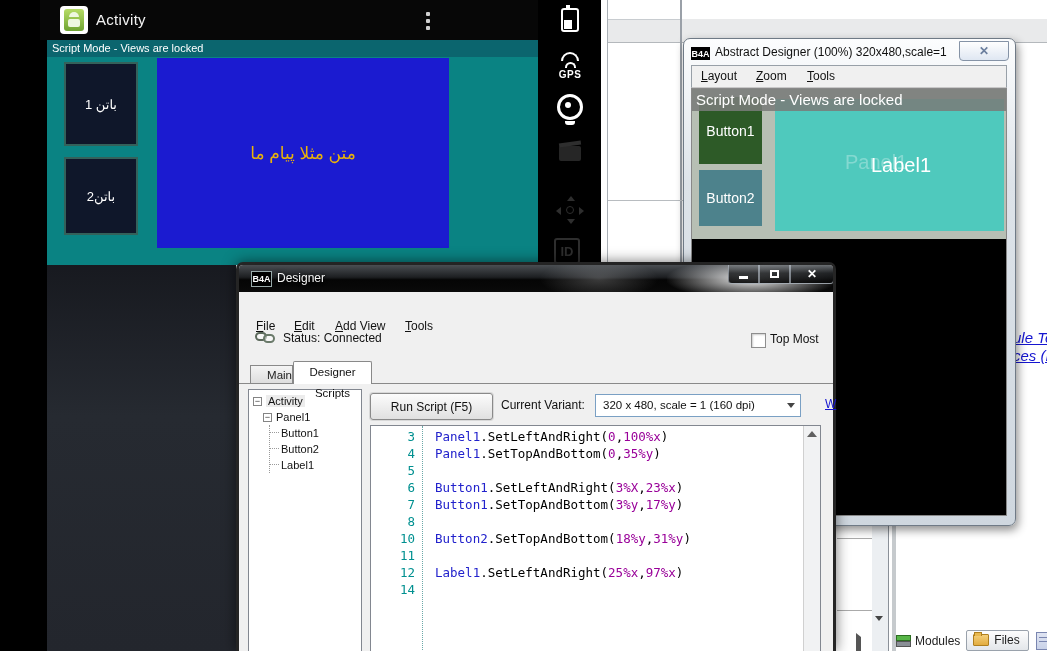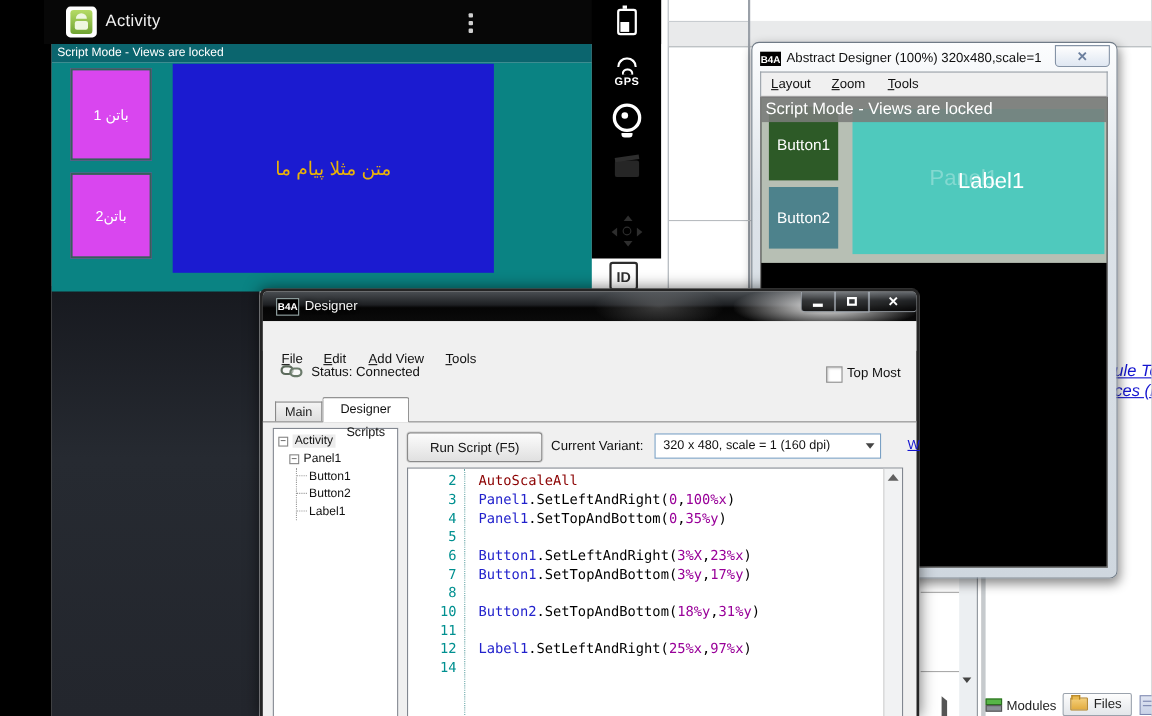--- a/index.html
+++ b/index.html
@@ -44,28 +44,28 @@
   .emu-titlebar{left:0;top:0;width:561px;height:40px;background:#070707;}
   .emu-appicon{left:20px;top:6px;width:28px;height:28px;background:#fff;border-radius:4px;padding:0;}
   .emu-appicon .robot{position:absolute;left:4px;top:3px;width:20px;height:22px;background:linear-gradient(#b6dc66,#6fa332);border-radius:3px;}
   .emu-appicon .robot:before{content:"";position:absolute;left:5px;top:3px;width:10px;height:5px;background:#eef7e0;border-radius:5px 5px 0 0;}
   .emu-appicon .robot:after{content:"";position:absolute;left:4px;top:10px;width:12px;height:8px;background:#eef7e0;border-radius:2px;}
   .emu-title{left:56px;top:11px;font-size:15px;color:#f2f2f2;letter-spacing:.3px;}
   .emu-dots{left:386px;top:12px;width:5px;height:18px;display:flex;flex-direction:column;justify-content:space-between;}
   .emu-dots i{width:4px;height:4px;background:#cfcfcf;border-radius:1px;display:block;}
   .emu-banner{left:7px;top:40px;width:491px;height:17px;background:#0b656e;color:#fff;font-size:11px;line-height:17px;padding-left:5px;box-sizing:border-box;}
   .emu-screen{left:7px;top:57px;width:491px;height:208px;background:#0a8383;}
-  .emu-btn{left:17px;width:74px;background:#d946ef;border:2px solid #34615a;box-sizing:border-box;color:#fff;
+  .emu-btn{left:17px;width:74px;background:#0f172a;border:2px solid #34615a;box-sizing:border-box;color:#fff;
            display:flex;align-items:center;justify-content:center;font-size:13px;}
   .emu-btn1{top:5px;height:84px;}
   .emu-btn2{top:100px;height:78px;}
   .emu-panel{left:110px;top:1px;width:292px;height:190px;background:#1b1bd0;display:flex;align-items:center;justify-content:center;}
   .emu-panel-text{color:#eab308;font-size:17px;}
   
-  .emu-toolbar{left:498px;top:0;width:63px;height:235px;background:#000;}
+  .emu-toolbar{left:498px;top:0;width:63px;height:265px;background:#000;}
   .tb-icon{left:18px;width:28px;display:flex;align-items:center;justify-content:center;flex-direction:column;}
   .battery{top:8px;height:24px;}
   .battery .shell{width:14px;height:20px;border:2px solid #fff;border-radius:3px;position:relative;}
   .battery .shell:before{content:"";position:absolute;left:3px;top:-5px;width:4px;height:3px;background:#fff;}
   .battery .shell:after{content:"";position:absolute;left:1px;bottom:1px;width:8px;height:9px;background:#fff;}
   .gps{top:52px;}
   .gps .arc{width:14px;height:7px;border:2px solid #fff;border-bottom:none;border-radius:9px 9px 0 0;}
   .gps .arc2{width:7px;height:4px;border:2px solid #fff;border-bottom:none;border-radius:6px 6px 0 0;margin-top:1px;}
   .gps .lbl{color:#fff;font-size:10px;font-weight:bold;margin-top:1px;letter-spacing:.5px;}
   .webcam{top:94px;}
@@ -126,21 +126,21 @@
   .dw-menubar{left:0;top:27px;width:594px;height:27px;background:#f0f0f0;}
   .dw-menubar .mi{position:absolute;top:7px;font-size:12px;color:#111;margin-top:20px;}
   .dw-mi0{left:17px;} .dw-mi1{left:55px;} .dw-mi2{left:96px;} .dw-mi3{left:166px;}
   .dw-status-icon{left:16px;top:67px;width:22px;height:11px;}
   .chain{position:absolute;width:12px;height:9px;border:2px solid #5c6a5c;border-radius:5px;box-sizing:border-box;background:rgba(255,255,255,.5);}
   .chain.c2{left:8px;top:2px;border-color:#6a7a6a;}
   .dw-status{left:44px;top:66px;font-size:12px;color:#111;}
   .dw-topmost-box{left:512px;top:68px;width:13px;height:13px;background:#fff;border:1px solid #8e8e8e;box-shadow:inset 1px 1px 2px #ccc;}
   .dw-topmost-label{left:531px;top:67px;font-size:12px;color:#111;}
   .tab{position:absolute;box-sizing:border-box;border:1px solid #898989;border-bottom:none;font-size:11.5px;text-align:center;}
-  .tab-main{left:11px;top:100px;width:43px;height:19px;background:linear-gradient(#f4f4f4,#dcdcdc);line-height:18px;color:#222;}
+  .tab-main{left:11px;top:100px;width:43px;height:19px;background:linear-gradient(#f4f4f4,#dcdcdc);line-height:18px;color:#222;text-align:right;}
   .tab-ds{left:54px;top:96px;width:79px;height:23px;background:#fff;line-height:21px;z-index:2;color:#111;border-radius:2px 2px 0 0;}
   .dw-tabpage{left:0;top:118px;width:594px;height:271px;background:#f0f0f0;border-top:1px solid #898989;}
   
   .tree{left:9px;top:5px;width:114px;height:266px;background:#fff;border:1px solid #828790;box-sizing:border-box;
         font-size:11px;color:#111;padding-top:3px;overflow:hidden;}
   .trow{height:16px;display:flex;align-items:center;white-space:nowrap;}
   .tbox{display:inline-flex;width:9px;height:9px;border:1px solid #848484;background:#fff;align-items:center;justify-content:center;
         font-size:9px;line-height:7px;color:#333;box-sizing:border-box;margin-right:4px;flex:none;}
   .t-root{padding-left:4px;}
   .t-node{padding-left:14px;}
@@ -341,21 +341,20 @@
       <div class="abs runbtn">Run Script  (F5)</div>
       <div class="abs variant-lbl">Current Variant:</div>
       <div class="abs variant-dd">
         <span class="variant-val">320 x 480, scale = 1 (160 dpi)</span>
         <i class="tri-down variant-arrow"></i>
       </div>
       <a class="abs w-link">W</a>
 
       <div class="abs editor">
         <div class="code-lines">
-            <div class="crow"><span class="lnum">2</span><span class="lcode"><span class="tk-kw">AutoScaleAll</span></span></div>
             <div class="crow"><span class="lnum">3</span><span class="lcode"><span class="tk-id">Panel1</span><span class="tk-pl">.SetLeftAndRight(</span><span class="tk-num">0</span><span class="tk-pl">,</span><span class="tk-num">100%x</span><span class="tk-pl">)</span></span></div>
             <div class="crow"><span class="lnum">4</span><span class="lcode"><span class="tk-id">Panel1</span><span class="tk-pl">.SetTopAndBottom(</span><span class="tk-num">0</span><span class="tk-pl">,</span><span class="tk-num">35%y</span><span class="tk-pl">)</span></span></div>
             <div class="crow"><span class="lnum">5</span><span class="lcode"></span></div>
             <div class="crow"><span class="lnum">6</span><span class="lcode"><span class="tk-id">Button1</span><span class="tk-pl">.SetLeftAndRight(</span><span class="tk-num">3%X</span><span class="tk-pl">,</span><span class="tk-num">23%x</span><span class="tk-pl">)</span></span></div>
             <div class="crow"><span class="lnum">7</span><span class="lcode"><span class="tk-id">Button1</span><span class="tk-pl">.SetTopAndBottom(</span><span class="tk-num">3%y</span><span class="tk-pl">,</span><span class="tk-num">17%y</span><span class="tk-pl">)</span></span></div>
             <div class="crow"><span class="lnum">8</span><span class="lcode"></span></div>
             <div class="crow"><span class="lnum">10</span><span class="lcode"><span class="tk-id">Button2</span><span class="tk-pl">.SetTopAndBottom(</span><span class="tk-num">18%y</span><span class="tk-pl">,</span><span class="tk-num">31%y</span><span class="tk-pl">)</span></span></div>
             <div class="crow"><span class="lnum">11</span><span class="lcode"></span></div>
             <div class="crow"><span class="lnum">12</span><span class="lcode"><span class="tk-id">Label1</span><span class="tk-pl">.SetLeftAndRight(</span><span class="tk-num">25%x</span><span class="tk-pl">,</span><span class="tk-num">97%x</span><span class="tk-pl">)</span></span></div>
             <div class="crow"><span class="lnum">14</span><span class="lcode"></span></div>

